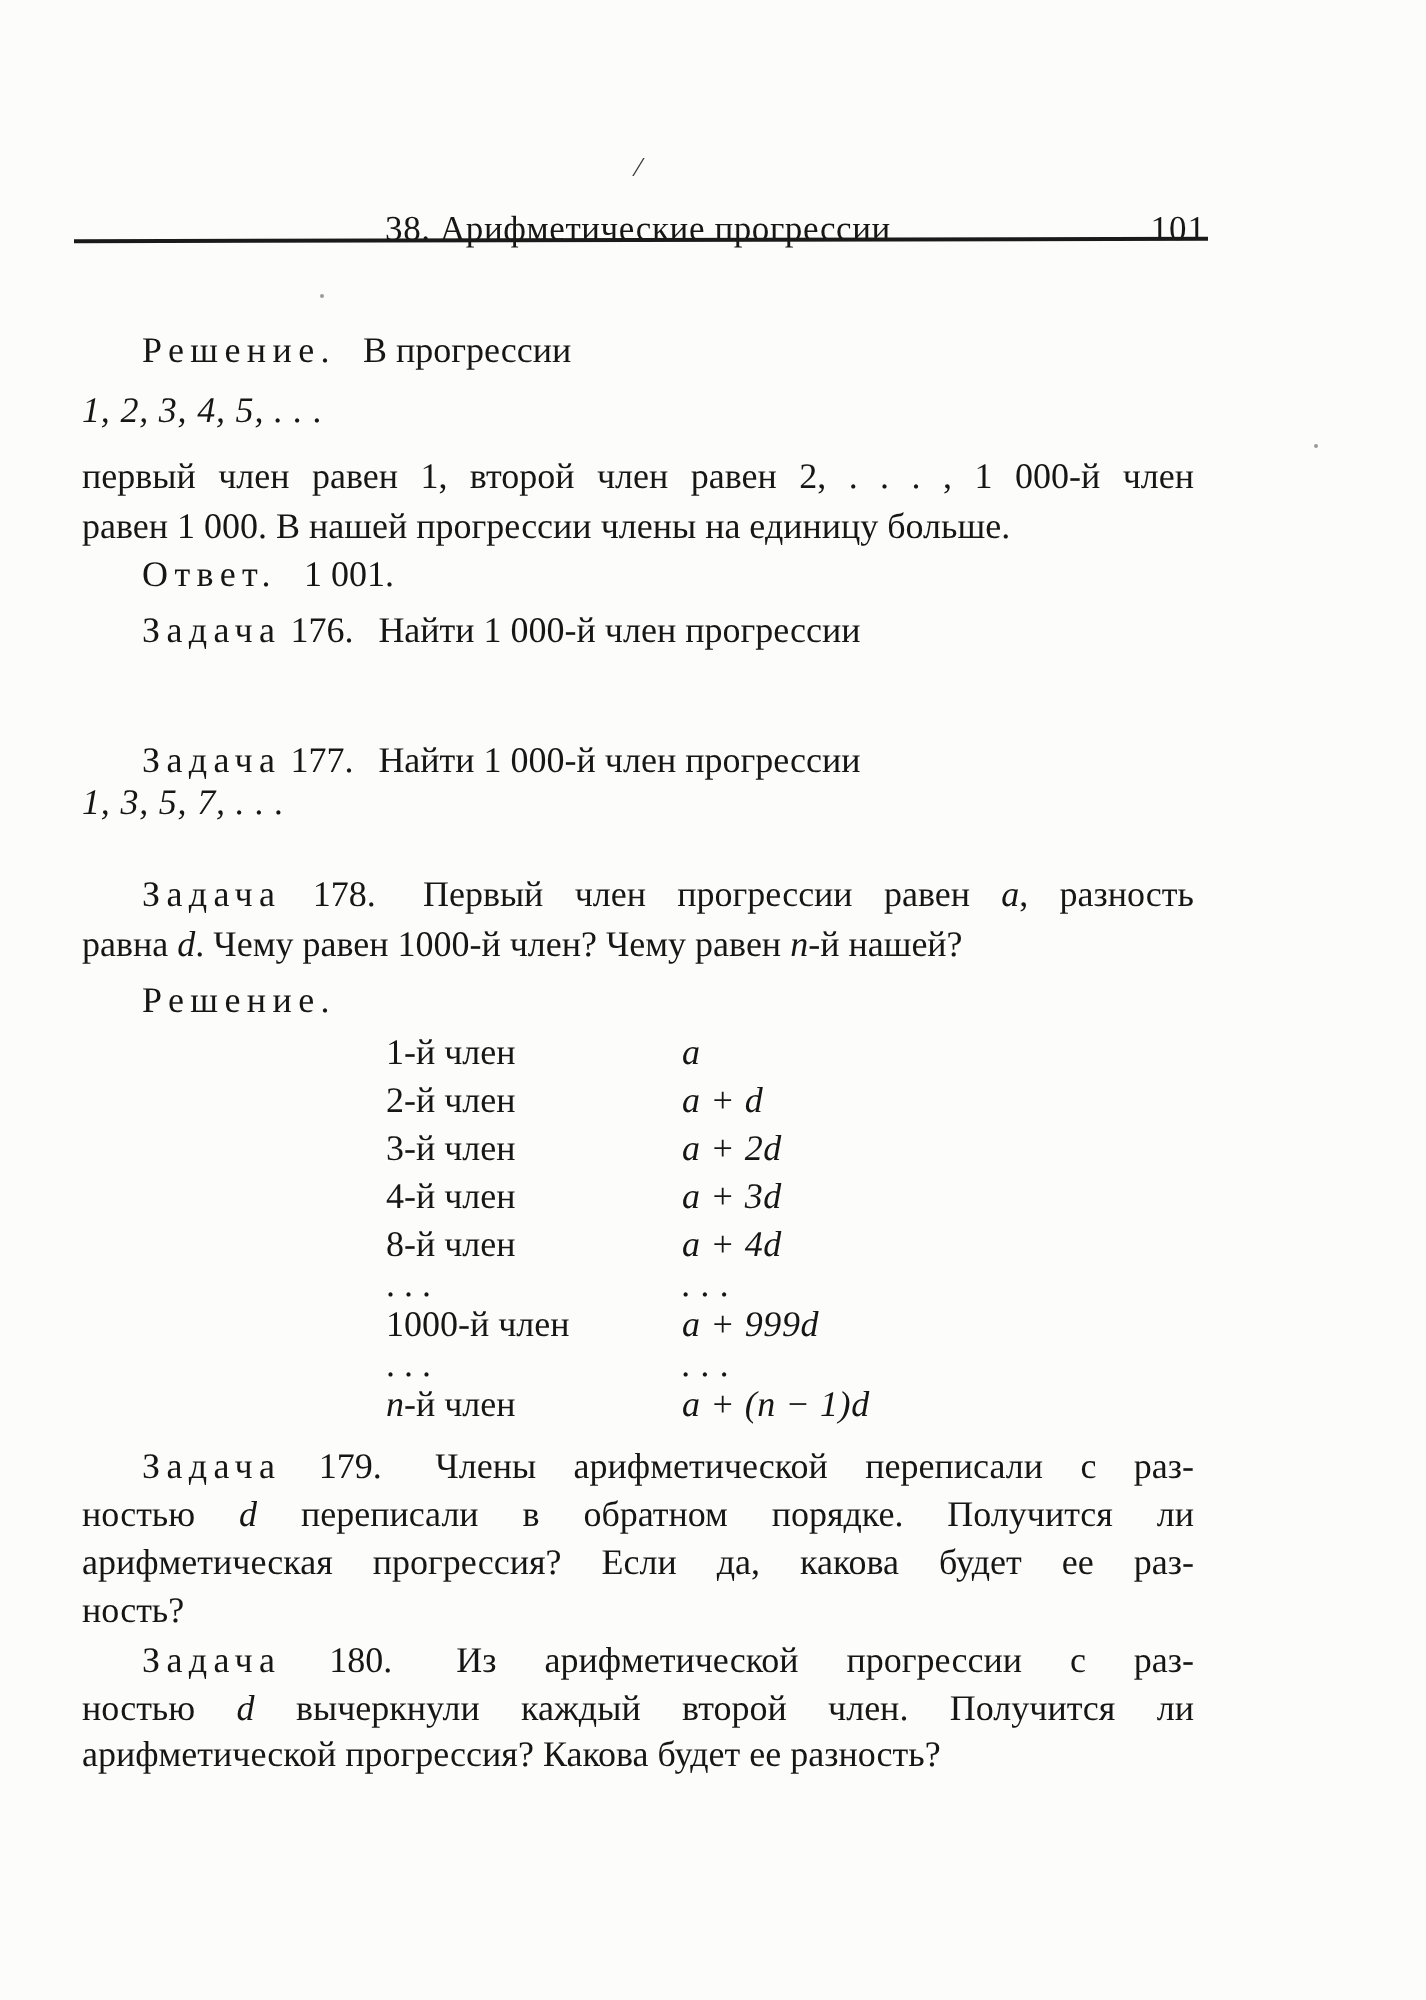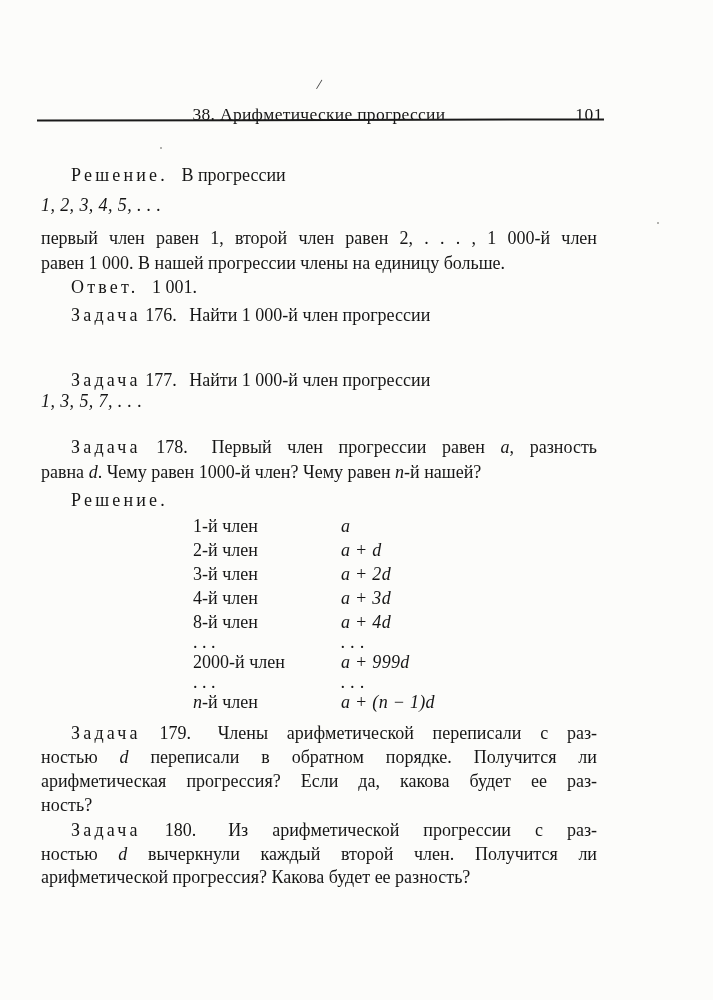--- a/index.html
+++ b/index.html
@@ -112,21 +112,21 @@
       </div>
     <div class="trow">
         <span class="tl">8-й член</span>
         <span class="tf">a + 4d</span>
       </div>
     <div class="trow tdots">
         <span class="tl">. . .</span>
         <span class="tf">. . .</span>
       </div>
     <div class="trow">
-        <span class="tl">2000-й член</span>
+        <span class="tl">1000-й член</span>
         <span class="tf">a + 999d</span>
       </div>
     <div class="trow tdots">
         <span class="tl">. . .</span>
         <span class="tf">. . .</span>
       </div>
     <div class="trow">
         <span class="tl"><span class="mvar">n</span><span>-й член</span></span>
         <span class="tf">a + (n − 1)d</span>
       </div>

